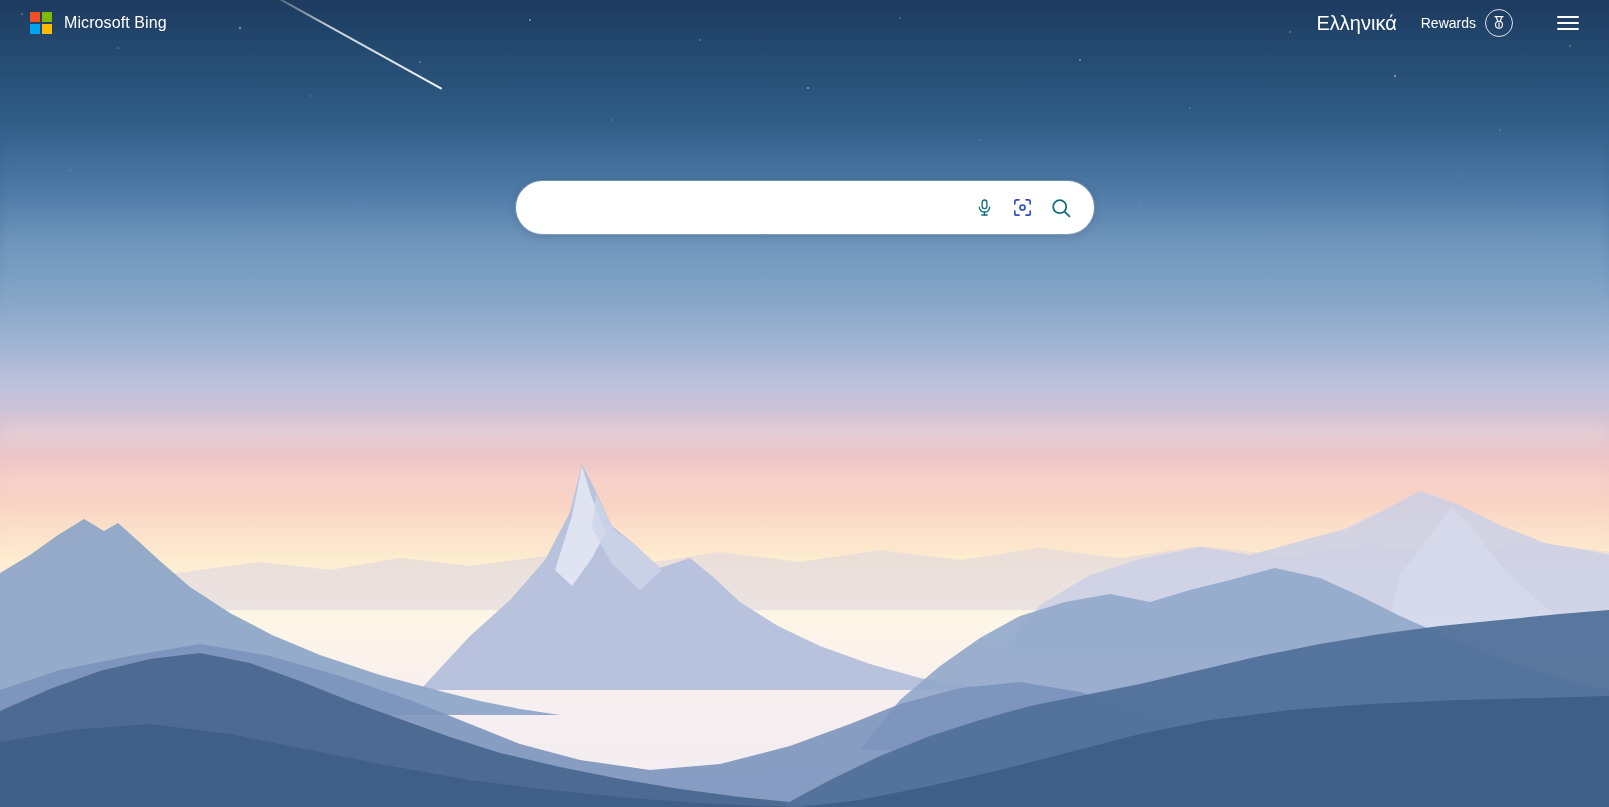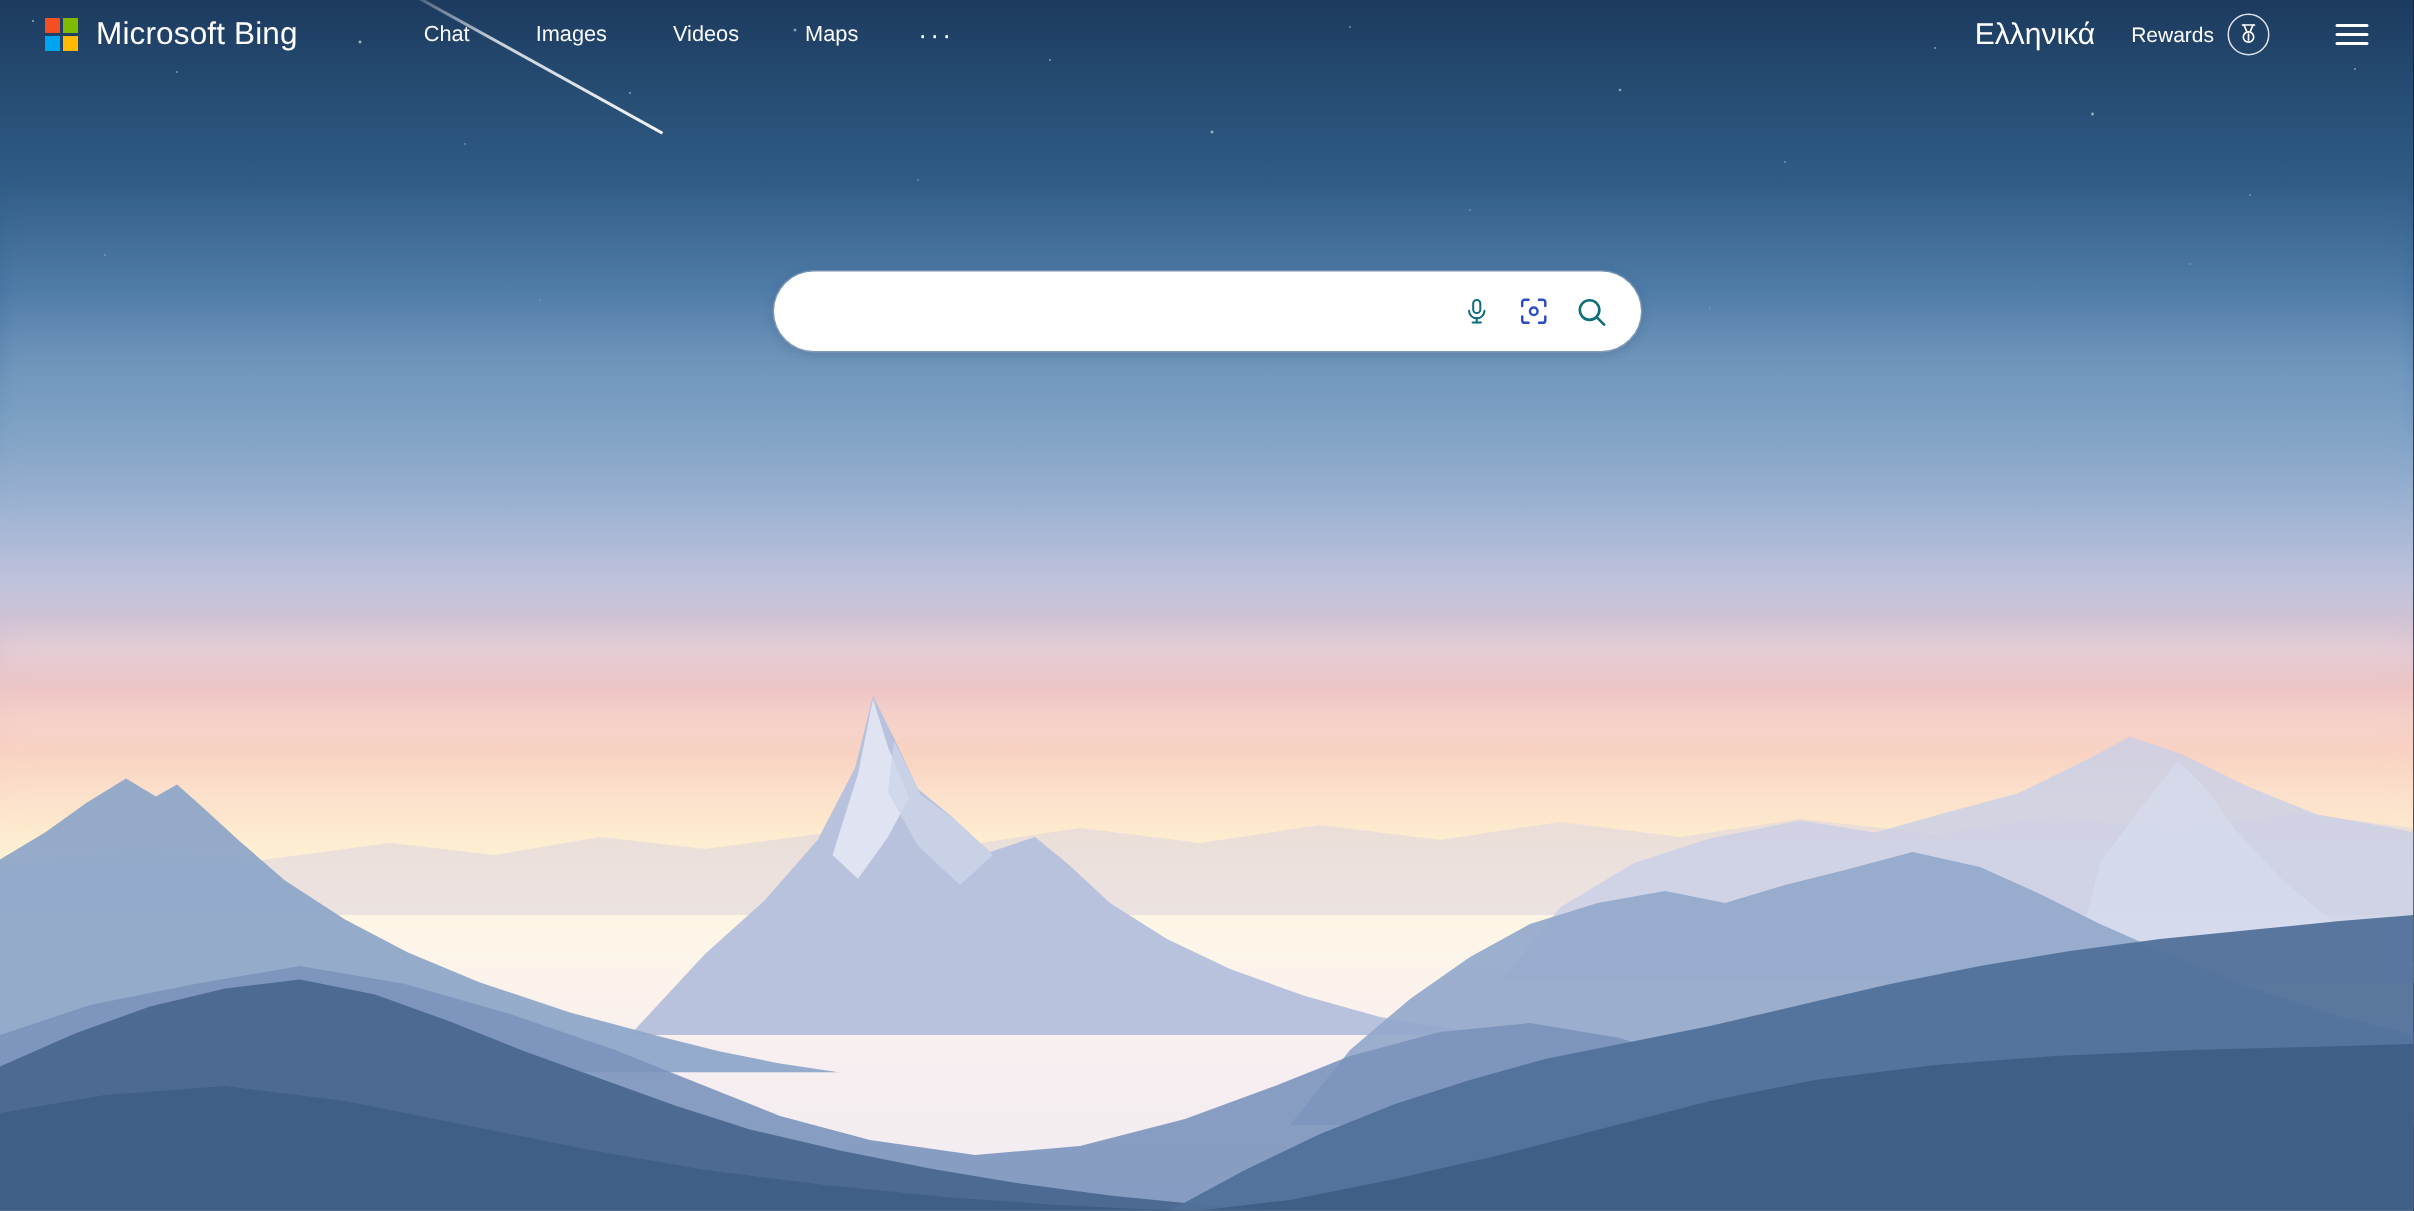--- a/index.html
+++ b/index.html
@@ -90,21 +90,21 @@
     display:flex; align-items:center; z-index:30;
     padding:0 22px 0 30px;
   }
   .brand { display:flex; align-items:center; gap:12px; cursor:pointer; }
   .ms-logo { width:22px; height:22px; display:grid; grid-template-columns:1fr 1fr; grid-template-rows:1fr 1fr; gap:2px; }
   .ms-logo i { display:block; }
   .ms-logo i:nth-child(1){ background:#f25022; }
   .ms-logo i:nth-child(2){ background:#7fba00; }
   .ms-logo i:nth-child(3){ background:#00a4ef; }
   .ms-logo i:nth-child(4){ background:#ffb900; }
-  .brand-text { color:#fff; font-size:21px; font-weight:400; letter-spacing:.1px; white-space:nowrap; }
+  .brand-text { color:#fff; font-size:16px; font-weight:400; letter-spacing:.1px; white-space:nowrap; }
 
   .nav { display:flex; align-items:center; margin-left:62px; gap:0; }
   .nav a {
     color:#ffffff; font-size:14.5px; text-decoration:none;
     padding:6px 22px; white-space:nowrap; opacity:.97;
   }
   .nav .more { letter-spacing:2px; font-size:18px; line-height:10px; padding:6px 18px; }
 
   .right { margin-left:auto; display:flex; align-items:center; gap:0; }
   .lang { color:#fff; font-size:20px; padding:6px 10px; cursor:pointer; white-space:nowrap; }
@@ -216,27 +216,20 @@
   <div class="brand">
     <div class="ms-logo">
       <i></i>
       <i></i>
       <i></i>
       <i></i>
     </div>
     <span class="brand-text">Microsoft Bing</span>
   </div>
 
-  <nav class="nav">
-    <a href="#">Chat</a>
-    <a href="#">Images</a>
-    <a href="#">Videos</a>
-    <a href="#">Maps</a>
-    <a href="#" class="more">···</a>
-  </nav>
 
   <div class="right">
 
     <div class="lang">Ελληνικά</div>
 
 
     <div class="rewards">
       <span class="rewards-label">Rewards</span>
       <span class="medal-circle">
         <svg width="16" height="16" viewBox="0 0 24 24" fill="none" stroke="#ffffff" stroke-width="1.7" stroke-linecap="round" stroke-linejoin="round">

